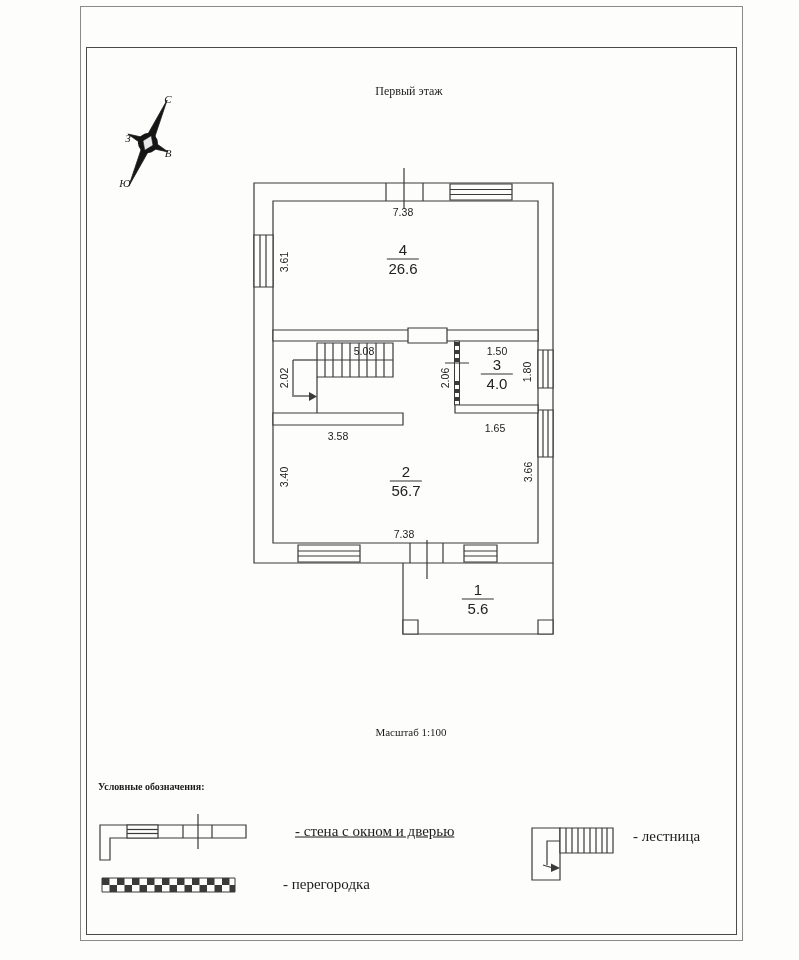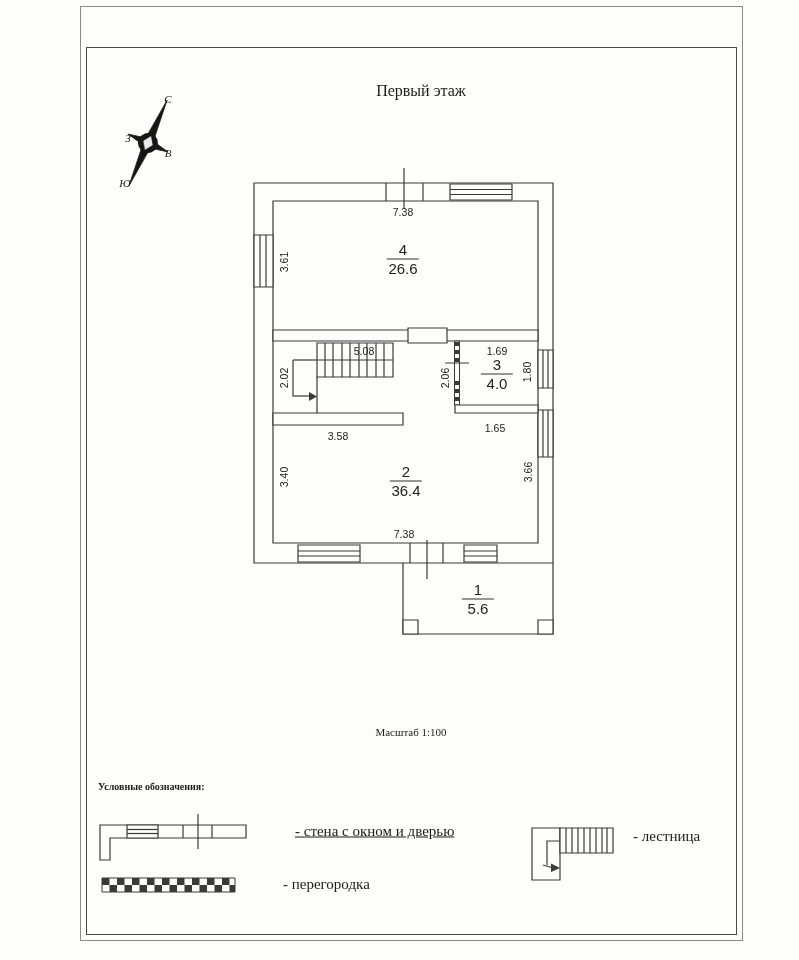--- a/index.html
+++ b/index.html
@@ -4,21 +4,21 @@
 <style>
   html,body{margin:0;padding:0;background:#f7f7f5;}
   #stage{position:relative;width:799px;height:960px;background:#fdfdfc;overflow:hidden;
          font-family:"Liberation Serif", serif;color:#1c1c1c;}
   .abs{position:absolute;}
   .frame{position:absolute;border:1.4px solid #4a4a4a;background:#fdfdfc;}
   #header-bar{left:86px;top:10px;width:649px;height:31px;display:flex;align-items:center;justify-content:center;}
   #header-bar .t{font-weight:bold;font-size:13.5px;letter-spacing:.2px;}
   #main-box{left:86px;top:47px;width:649px;height:886px;}
   #outer-frame{left:80px;top:6px;width:661px;height:933px;border:1px solid #8a8a8a;background:transparent;}
-  #floor-title{left:421px;top:91px;transform:translate(-50%,-50%);font-size:16px;white-space:nowrap;}
+  #floor-title{left:409px;top:91px;transform:translate(-50%,-50%);font-size:12px;white-space:nowrap;}
   #scale-label{left:411px;top:732px;transform:translate(-50%,-50%);font-size:11px;white-space:nowrap;}
   #legend-title{left:98px;top:786px;transform:translateY(-50%);font-size:10px;font-weight:bold;white-space:nowrap;}
   .legend-label{position:absolute;transform:translateY(-50%);font-size:15px;white-space:nowrap;}
   .dim{position:absolute;transform:translate(-50%,-50%);font-family:"Liberation Sans",sans-serif;
        font-size:10.5px;color:#222;white-space:nowrap;}
   .dim.v{transform:translate(-50%,-50%) rotate(-90deg);}
   .room-label{position:absolute;transform:translate(-50%,-50%);text-align:center;
        font-family:"Liberation Sans",sans-serif;color:#222;}
   .room-label .rn{font-size:15px;line-height:16px;border-bottom:1.3px solid #333;padding:0 12px 1px;}
   .room-label .ra{font-size:15px;line-height:16px;padding-top:1px;}
@@ -183,33 +183,33 @@
   <div class="room-label" style="left:403px;top:259px;">
     <div class="rn">4</div>
     <div class="ra">26.6</div>
   </div>
   <div class="room-label" style="left:497px;top:374px;">
     <div class="rn">3</div>
     <div class="ra">4.0</div>
   </div>
   <div class="room-label" style="left:406px;top:481px;">
     <div class="rn">2</div>
-    <div class="ra">36.4</div>
+    <div class="ra">56.7</div>
   </div>
   <div class="room-label" style="left:478px;top:599px;">
     <div class="rn">1</div>
     <div class="ra">5.6</div>
   </div>
 
   <span class="dim" style="left:403px;top:212px;">7.38</span>
   <span class="dim v" style="left:284px;top:262px;">3.61</span>
   <span class="dim v" style="left:284px;top:378px;">2.02</span>
   <span class="dim v" style="left:284px;top:477px;">3.40</span>
   <span class="dim" style="left:364px;top:351px;">5.08</span>
-  <span class="dim" style="left:497px;top:351px;">1.69</span>
+  <span class="dim" style="left:497px;top:351px;">1.50</span>
   <span class="dim v" style="left:445px;top:378px;">2.06</span>
   <span class="dim v" style="left:527px;top:372px;">1.80</span>
   <span class="dim" style="left:495px;top:428px;">1.65</span>
   <span class="dim" style="left:338px;top:436px;">3.58</span>
   <span class="dim v" style="left:528px;top:472px;">3.66</span>
   <span class="dim" style="left:404px;top:534px;">7.38</span>
 
   <span class="legend-label" style="left:295px;top:831px;text-decoration:underline;">- стена с окном и дверью</span>
   <span class="legend-label" style="left:283px;top:884px;">- перегородка</span>
   <span class="legend-label" style="left:633px;top:836px;">- лестница</span>

